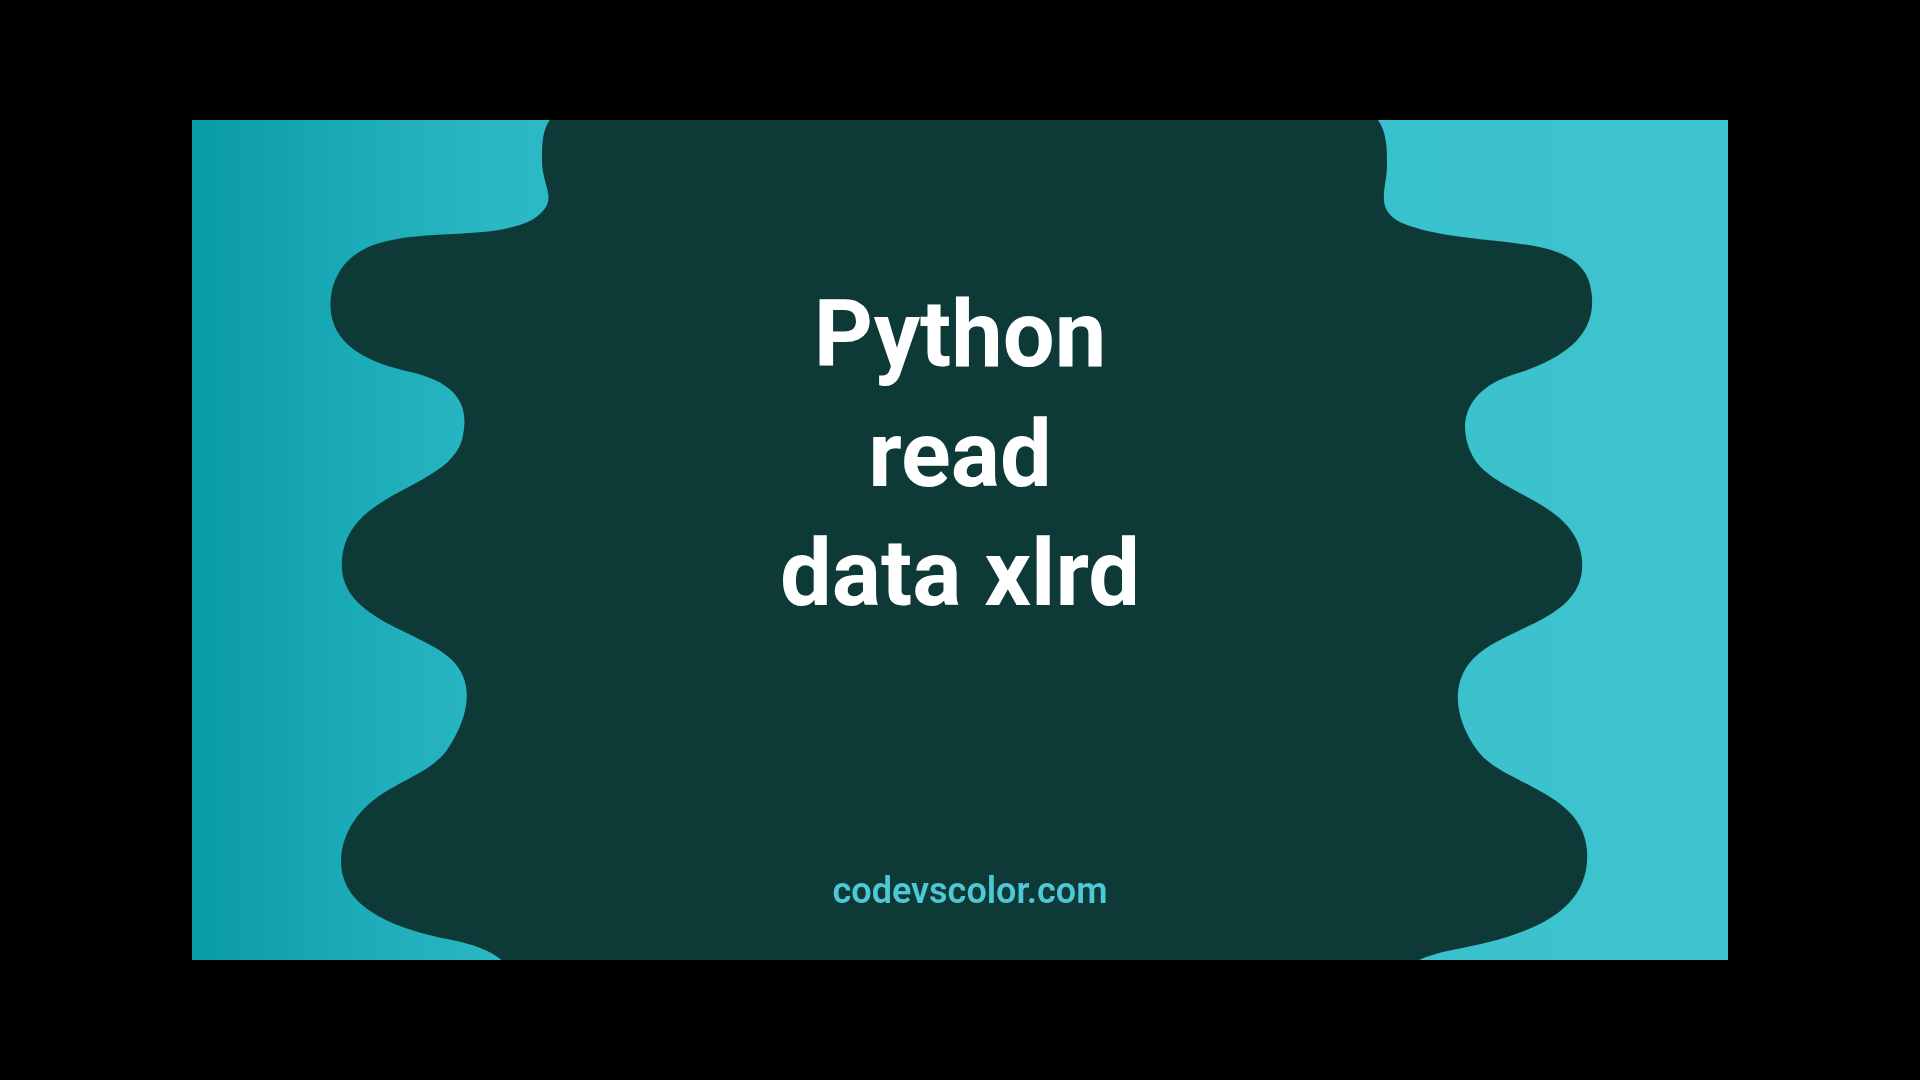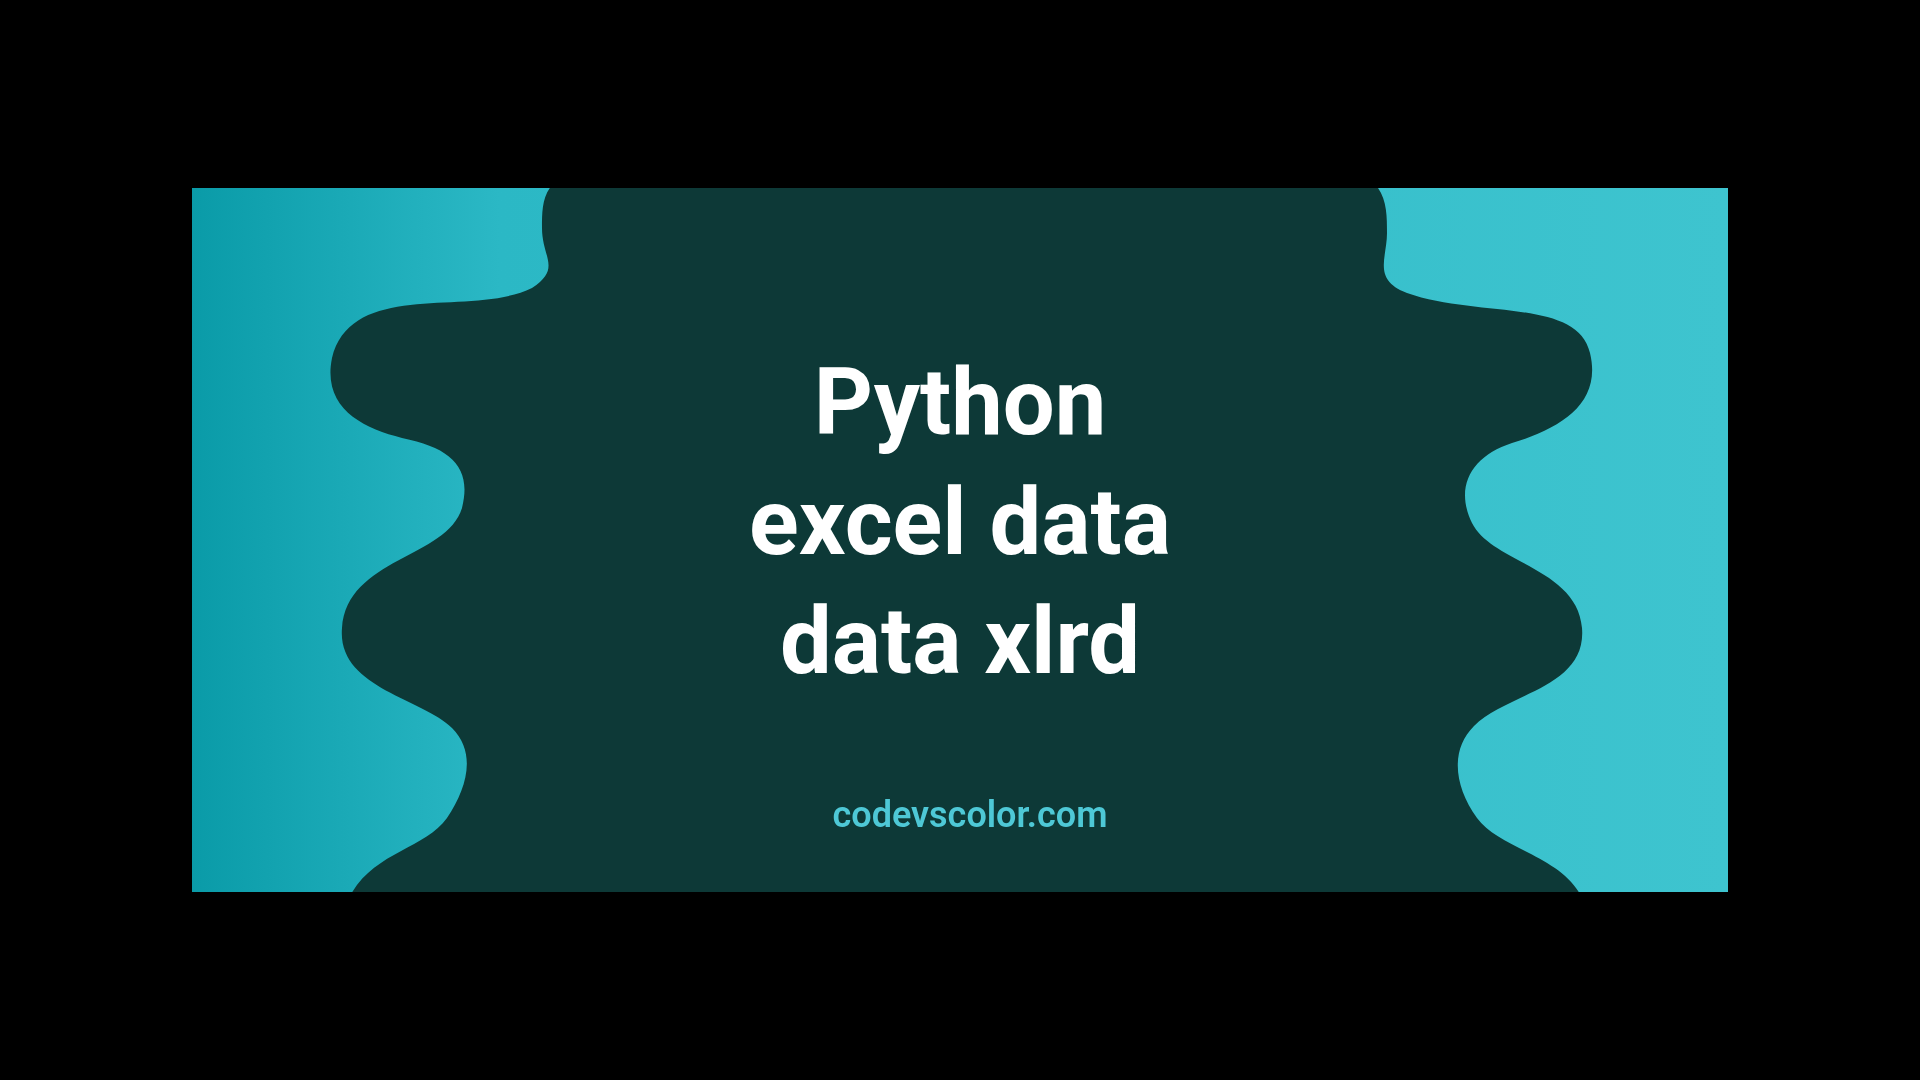--- a/index.html
+++ b/index.html
@@ -11,21 +11,21 @@
       width: 1920px;
       height: 1080px;
       background: #000;
       display: flex;
       align-items: center;
       justify-content: center;
       overflow: hidden;
     }
     .banner-container {
       width: 1536px;
-      height: 704px;
+      height: 840px;
       position: relative;
       background: linear-gradient(90deg, #0a9ba8 0%, #2bb8c5 20%, #3ec4cf 100%);
       overflow: hidden;
     }
     .blob {
       position: absolute;
       fill: #0d3937;
     }
     .title-text {
       position: absolute;
@@ -34,21 +34,21 @@
       right: 0;
       text-align: center;
       color: #ffffff;
       font-family: -apple-system, BlinkMacSystemFont, "Segoe UI", Roboto, Arial, sans-serif;
       font-weight: 700;
       font-size: 92px;
       line-height: 1.3;
     }
     .attribution {
       position: absolute;
-      bottom: 56px;
+      bottom: 48px;
       left: 0;
       right: 0;
       text-align: center;
       color: #4ec8d6;
       font-family: -apple-system, BlinkMacSystemFont, "Segoe UI", Roboto, Arial, sans-serif;
       font-weight: 600;
       font-size: 36px;
       margin-left: 20px;
     }
   </style>
@@ -83,19 +83,19 @@
       C 1370 240, 1410 215, 1398 165
       C 1385 110, 1285 130, 1215 105
       C 1180 92, 1195 70, 1195 45
       C 1195 15, 1195 -20, 1130 -20
       Z
     "></path>
   </svg>
 
   <div class="title-text">
     <div>Python</div>
-    <div>excel data</div>
+    <div>read</div>
     <div>data xlrd</div>
   </div>
 
   <div class="attribution">codevscolor.com</div>
 
 </div>
 
 </body></html>

